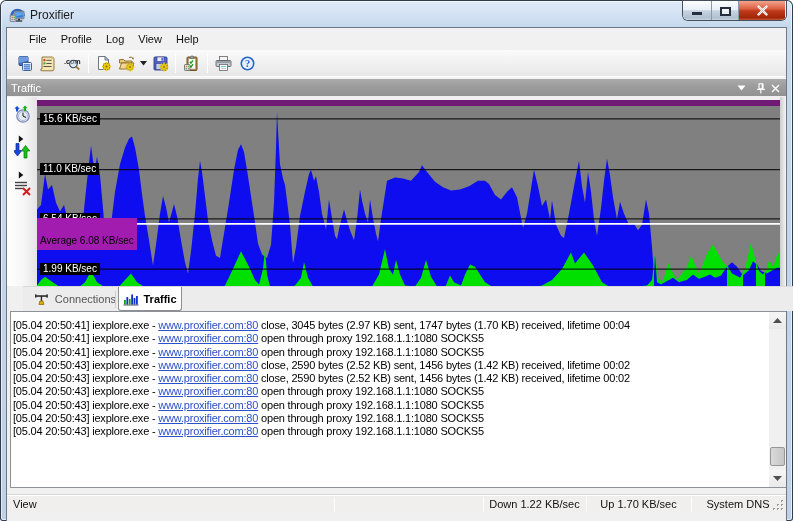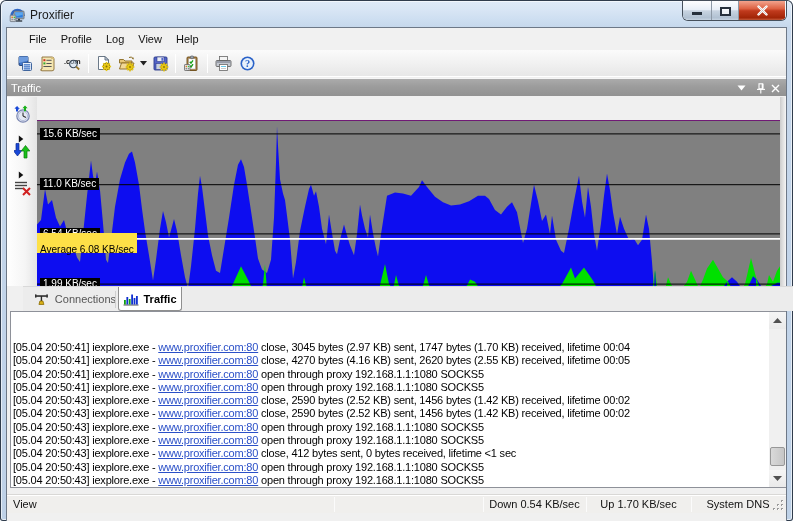--- a/index.html
+++ b/index.html
@@ -54,47 +54,47 @@
   .cap-chevron { left:727px; } .cap-pin { left:747px; } .cap-close { left:761px; }
 
   
   .panel { position:absolute; left:0; top:69px; width:779px; height:189px; background:#f0f0f0; }
   .strip { position:absolute; left:0; top:0; width:30px; height:189px;
     background:linear-gradient(90deg,#ffffff 0%,#f5f5f5 60%,#e4e4e4 100%); }
   .strip-btn { position:absolute; left:6px; width:19px; height:19px; display:flex; align-items:center; justify-content:center; }
   .strip-dd { position:absolute; left:11px; width:9px; height:9px; }
 
   .plot { position:absolute; left:30px; top:3px; width:743px; height:185px; background:#808080;
-    border-top:1px solid #701a75;margin-top:20px; }
+    border-top:6px solid #701a75; }
   .plot svg { position:absolute; left:0; top:0; }
   .ylab { position:absolute; left:3px; height:12px; background:#000000; color:#ffffff;
     font-size:10px; line-height:12px; padding:0 3px; white-space:nowrap; }
-  .avglab { position:absolute; left:0px; height:13px; background:#fde047; color:#000000;
-    font-size:10px; line-height:13px; padding:10px 3px; white-space:nowrap; z-index:3; }
+  .avglab { position:absolute; left:0px; height:13px; background:#a21caf; color:#000000;
+    font-size:10px; line-height:13px; padding:16px 3px; white-space:nowrap; z-index:3; }
   .plot-right-edge { position:absolute; left:773px; top:0; width:6px; height:189px;
     background:linear-gradient(90deg,#cccccc,#f5f5f5); }
 
   
   .tabstrip { position:absolute; left:16px; top:258px; width:779px; height:25px;
     background:#ececec; border-top:1px solid #d9d9d9; }
   .tab { position:absolute; top:0px; height:24px; display:flex; align-items:center; font-size:11px; color:#555; }
   .tab .ticon { margin-right:4px; }
   .tab-connections { left:6px; width:87px; }
   .tab-connections::after { content:""; position:absolute; right:0; top:4px; height:17px; width:1px; background:#cfcfcf; }
   .tab-traffic { left:95px; width:64px; background:#ffffff; border:1px solid #8f8f8f; border-top:none;
     border-radius:0 0 3px 3px; color:#000; font-weight:bold; justify-content:center; z-index:2; }
   .tab-statistics { left:160px; width:71px; padding-left:3px; }
   .tab-statistics::after { content:""; position:absolute; right:0; top:4px; height:17px; width:1px; background:#cfcfcf; }
   .tab-connections .tlabel, .tab-statistics .tlabel { margin-left:2px; }
   .tab-connections { padding-left:5px; }
 
   
   .log { position:absolute; left:3px; top:283px; width:776px; height:177px;
     background:#ffffff; border:1px solid #8e9199; border-right:none; }
-  .log-rows { position:absolute; left:0; top:0; width:757px; height:175px; overflow:hidden; padding:7px 0 0 2px;margin-top:22px; }
+  .log-rows { position:absolute; left:0; top:0; width:757px; height:175px; overflow:hidden; padding:7px 0 0 2px; }
   .log-row { font-size:11px; line-height:13.3px; white-space:nowrap; color:#000; letter-spacing:-0.2px; }
   .log-link { color:#2b50c8; text-decoration:underline; }
 
   .vscroll { position:absolute; right:0px; top:0; width:17px; height:175px; background:#f0f0f0; }
   .vs-btn { position:absolute; left:0; width:17px; height:17px; background:linear-gradient(180deg,#f5f5f5,#eaeaea); display:flex; align-items:center; justify-content:center; }
   .vs-up { top:0; } .vs-down { bottom:0; }
   .vs-thumb { position:absolute; left:1px; top:135px; width:15px; height:19px;
     background:linear-gradient(90deg,#d9d9d9,#c6c6c6); border:1px solid #979797; border-radius:2px; }
 
   
@@ -385,28 +385,26 @@
             <rect x="10.6" y="6" width="1.8" height="6.5" fill="#1030d0"></rect>
             <rect x="13" y="4" width="1.8" height="8.5" fill="#1030d0"></rect>
           </svg>
           <span class="tlabel">Traffic</span>
         </div>
       </div>
 
       <div class="log">
         <div class="log-rows" id="log-rows">
             <div class="log-row"><span>[05.04 20:50:41] iexplore.exe - </span><span class="log-link">www.proxifier.com:80</span><span> close, 3045 bytes (2.97 KB) sent, 1747 bytes (1.70 KB) received, lifetime 00:04</span></div>
-            <div class="log-row"><span>[05.04 20:50:41] iexplore.exe - </span><span class="log-link">www.proxifier.com:80</span><span> close, 4270 bytes (4.16 KB) sent, 2620 bytes (2.55 KB) received, lifetime 00:05</span></div>
             <div class="log-row"><span>[05.04 20:50:41] iexplore.exe - </span><span class="log-link">www.proxifier.com:80</span><span> open through proxy 192.168.1.1:1080 SOCKS5</span></div>
             <div class="log-row"><span>[05.04 20:50:41] iexplore.exe - </span><span class="log-link">www.proxifier.com:80</span><span> open through proxy 192.168.1.1:1080 SOCKS5</span></div>
             <div class="log-row"><span>[05.04 20:50:43] iexplore.exe - </span><span class="log-link">www.proxifier.com:80</span><span> close, 2590 bytes (2.52 KB) sent, 1456 bytes (1.42 KB) received, lifetime 00:02</span></div>
             <div class="log-row"><span>[05.04 20:50:43] iexplore.exe - </span><span class="log-link">www.proxifier.com:80</span><span> close, 2590 bytes (2.52 KB) sent, 1456 bytes (1.42 KB) received, lifetime 00:02</span></div>
             <div class="log-row"><span>[05.04 20:50:43] iexplore.exe - </span><span class="log-link">www.proxifier.com:80</span><span> open through proxy 192.168.1.1:1080 SOCKS5</span></div>
             <div class="log-row"><span>[05.04 20:50:43] iexplore.exe - </span><span class="log-link">www.proxifier.com:80</span><span> open through proxy 192.168.1.1:1080 SOCKS5</span></div>
-            <div class="log-row"><span>[05.04 20:50:43] iexplore.exe - </span><span class="log-link">www.proxifier.com:80</span><span> close, 412 bytes sent, 0 bytes received, lifetime &lt;1 sec</span></div>
             <div class="log-row"><span>[05.04 20:50:43] iexplore.exe - </span><span class="log-link">www.proxifier.com:80</span><span> open through proxy 192.168.1.1:1080 SOCKS5</span></div>
             <div class="log-row"><span>[05.04 20:50:43] iexplore.exe - </span><span class="log-link">www.proxifier.com:80</span><span> open through proxy 192.168.1.1:1080 SOCKS5</span></div>
           </div>
         <div class="vscroll">
           <div class="vs-btn vs-up">
             <svg width="9" height="5" viewBox="0 0 9 5">
                 <path d="M4.5,0 L9,5 H0 z" fill="#505050"></path>
               </svg>
           </div>
           <div class="vs-thumb"></div>
@@ -415,21 +413,21 @@
                 <path d="M4.5,5 L0,0 H9 z" fill="#505050"></path>
               </svg>
           </div>
         </div>
       </div>
 
       <div class="statusbar">
         <span class="sb-pane" style="left:6px">View</span>
         <div class="sb-sep" style="left:327px"></div>
         <div class="sb-sep" style="left:476px"></div>
-        <span class="sb-pane" style="left:476px;width:103px;text-align:center">Down 0.54 KB/sec</span>
+        <span class="sb-pane" style="left:476px;width:103px;text-align:center">Down 1.22 KB/sec</span>
         <div class="sb-sep" style="left:579px"></div>
         <span class="sb-pane" style="left:579px;width:105px;text-align:center">Up 1.70 KB/sec</span>
         <div class="sb-sep" style="left:684px"></div>
         <span class="sb-pane" style="left:684px;width:94px;text-align:center">System DNS</span>
         <svg class="grip" width="13" height="13" viewBox="0 0 13 13">
           <g fill="#9a9a9a">
             <rect x="9" y="9" width="2" height="2"></rect>
               <rect x="9" y="5" width="2" height="2"></rect>
               <rect x="9" y="1" width="2" height="2"></rect>
             <rect x="5" y="9" width="2" height="2"></rect>

